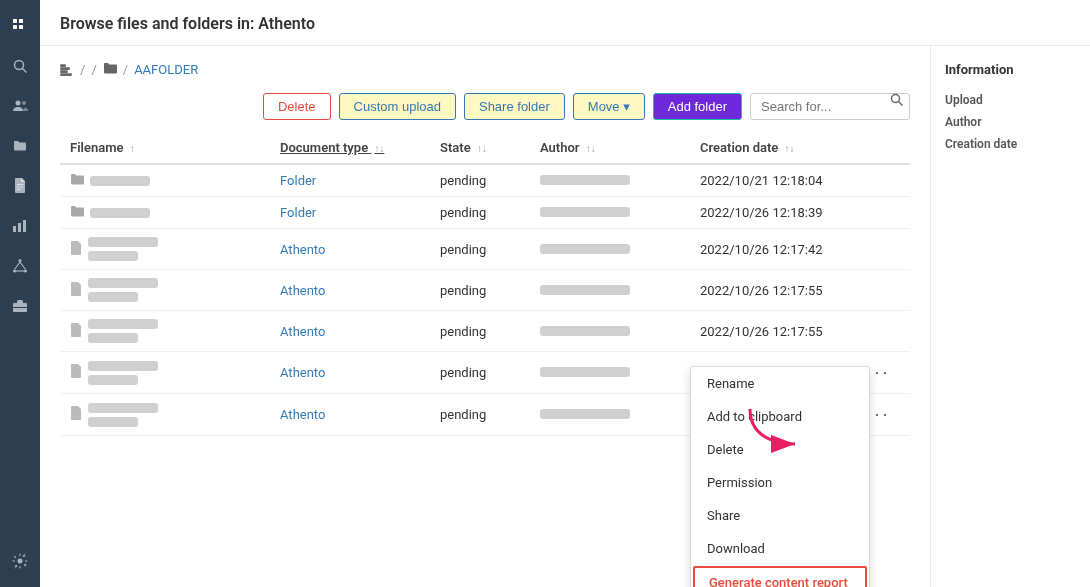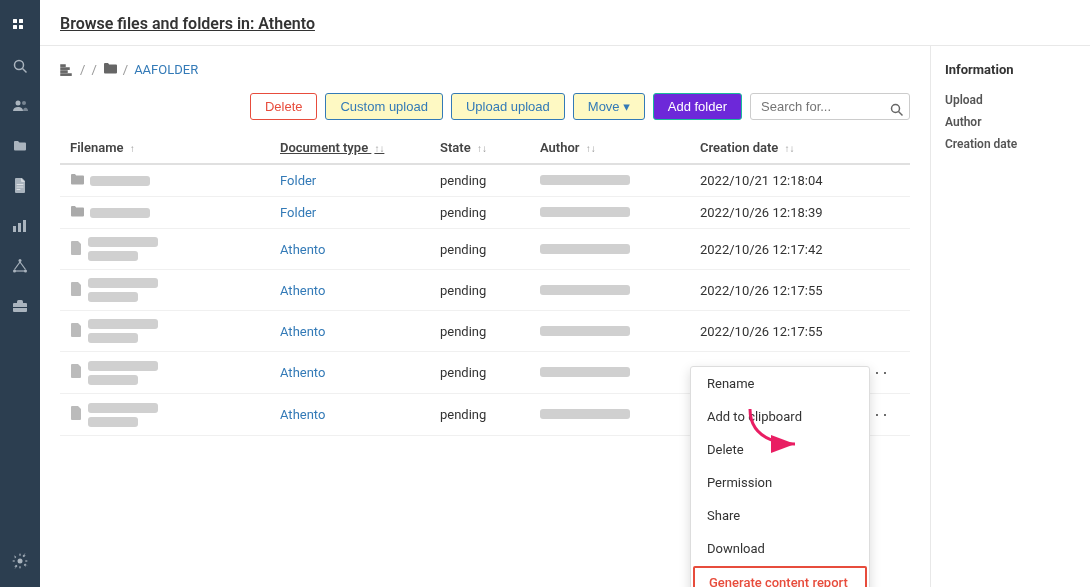--- a/index.html
+++ b/index.html
@@ -39,21 +39,20 @@
 
     
     .page-header {
       padding: 14px 20px 12px;
       border-bottom: 1px solid #e8e8e8;
     }
     .page-title {
       font-size: 16px;
       font-weight: 600;
       color: #333;
-      text-decoration: underline;
     }
 
     
     .content {
       flex: 1;
       display: flex;
       overflow: hidden;
     }
 
     .file-browser {
@@ -102,21 +101,21 @@
     }
     .btn-primary {
       color: #fff;
       border-color: #1abc9c;
       background: #6d28d9;
     }
 
     .search-box {
       position: relative;
       display: flex;
-      align-items: flex-end;
+      align-items: flex-start;
       border-radius: 12px;
     }
     .search-input {
       padding: 5px 30px 5px 10px;
       border: 1px solid #ccc;
       border-radius: 3px;
       font-size: 13px;
       width: 160px;
       outline: none;
       color: #999;
@@ -329,21 +328,21 @@
               <path d="M1 2a1 1 0 011-1h3l1.2 1.5H13a1 1 0 011 1v7a1 1 0 01-1 1H2a1 1 0 01-1-1V2z"></path>
             </svg>
         </span>
         <span class="breadcrumb-sep">/</span>
         <span style="color:#337ab7; cursor:pointer;">AAFOLDER</span>
       </div>
 
       <div class="toolbar">
         <button class="btn btn-danger">Delete</button>
         <button class="btn btn-default">Custom upload</button>
-        <button class="btn btn-default">Upload upload</button>
+        <button class="btn btn-default">Share folder</button>
         <button class="btn btn-default">Move ▾</button>
         <button class="btn btn-primary">Add folder</button>
         <div class="search-box">
           <input type="text" class="search-input" placeholder="Search for..." style="">
           <button class="search-btn">
             <svg width="14" height="14" viewBox="0 0 14 14" fill="none" stroke="#666" stroke-width="1.5">
                 <circle cx="5.5" cy="5.5" r="4"></circle>
                 <line x1="8.5" y1="8.5" x2="12.5" y2="12.5"></line>
               </svg>
           </button>

